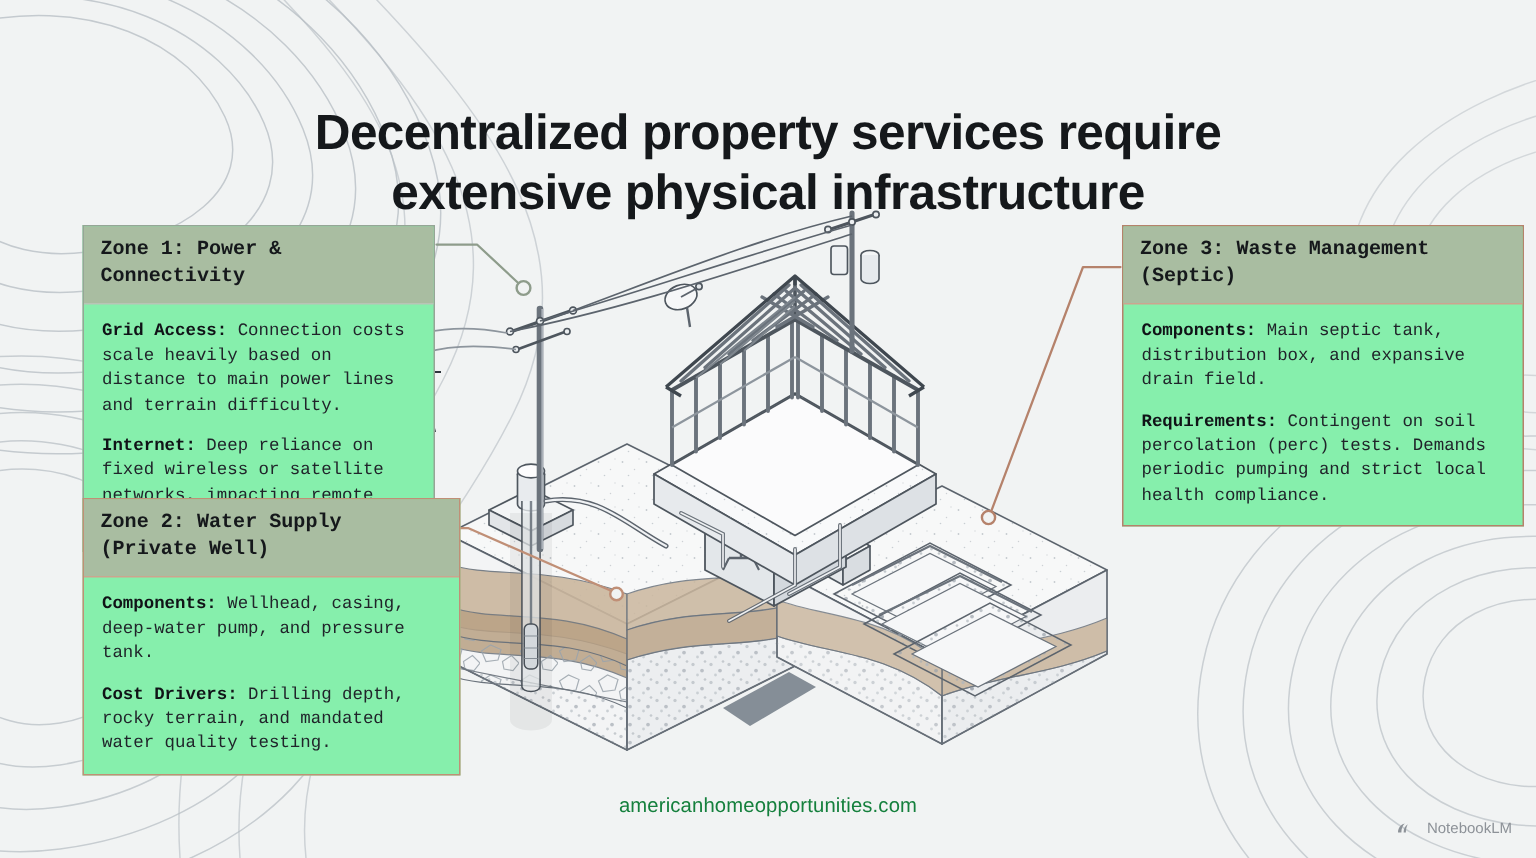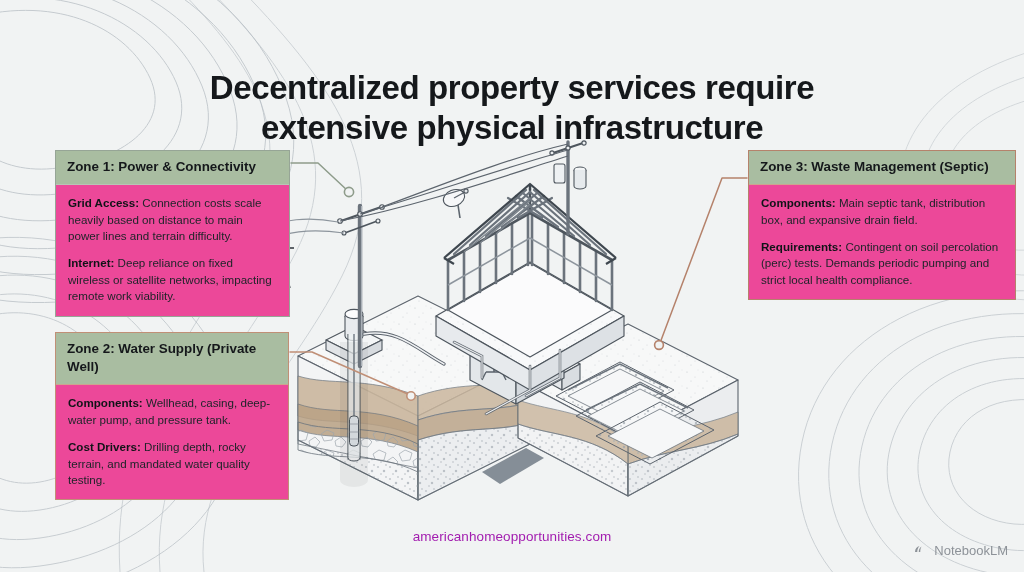--- a/index.html
+++ b/index.html
@@ -19,58 +19,59 @@
     position:absolute;left:0;right:0;top:46px;z-index:6;
     text-align:center;
     font-size:33px;line-height:1.22;font-weight:bold;
     letter-spacing:-0.4px;color:#15181b;
     padding:0 96px;box-sizing:border-box;
   }
   .title .l2{display:block;}
 
   
   .card{
-    position:absolute;z-index:7;background:#ec4899;
+    position:absolute;z-index:7;background:#86efac;
     box-sizing:border-box;
+    font-family:Liberation Mono, monospace;
   }
   .card .hd{
     font-weight:bold;font-size:13.4px;line-height:1.35;
     padding:7px 11px 8px 11px;color:#15181b;
     background:#a9bda1;
   }
   .card .bd{padding:10px 12px 11px 12px;}
   .card p{
     margin:0 0 11px 0;font-size:11.6px;line-height:1.42;color:#20242a;
   }
   .card p:last-child{margin-bottom:0;}
   .card p b{font-weight:bold;color:#101317;}
 
   
   #card-zone1{left:55px;top:150px;width:235px;border:1.3px solid #96a596;}
   #card-zone1 .bd{border-top:1px solid #b9c4b6;}
-  #card-zone2{left:55px;top:332px;width:234px;border:1.3px solid #c08f76;}
+  #card-zone2{left:55px;top:332px;width:252px;border:1.3px solid #c08f76;}
   #card-zone2 .bd{border-top:1px solid #cda48f;}
   #card-zone3{left:748px;top:150px;width:268px;border:1.3px solid #b5826b;}
   #card-zone3 .bd{border-top:1px solid #cda48f;}
 
   
   .connectors{position:absolute;inset:0;z-index:5;pointer-events:none;}
 
   
   .illus{position:absolute;left:268px;top:128px;width:500px;height:390px;z-index:4;}
 
   
   .footer{
     position:absolute;left:0;right:0;bottom:28px;text-align:center;z-index:8;
-    font-size:13.5px;color:#a21caf;letter-spacing:.1px;
+    font-size:13.5px;color:#15803d;letter-spacing:.1px;
   }
   .wm{
     position:absolute;right:16px;bottom:14px;z-index:8;
-    display:flex;align-items:flex-start;gap:9px;
-    font-size:13px;color:#8d9298;
+    display:flex;align-items:flex-end;gap:9px;
+    font-size:10px;color:#8d9298;
   }
   .wm svg{display:block;}
 </style>
 </head>
 <body>
 
 <div class="stage">
 
   <svg class="topo" viewBox="0 0 1024 572" preserveAspectRatio="none">
     <g fill="none" stroke="#b6bdc3" stroke-width="1" opacity=".75">

